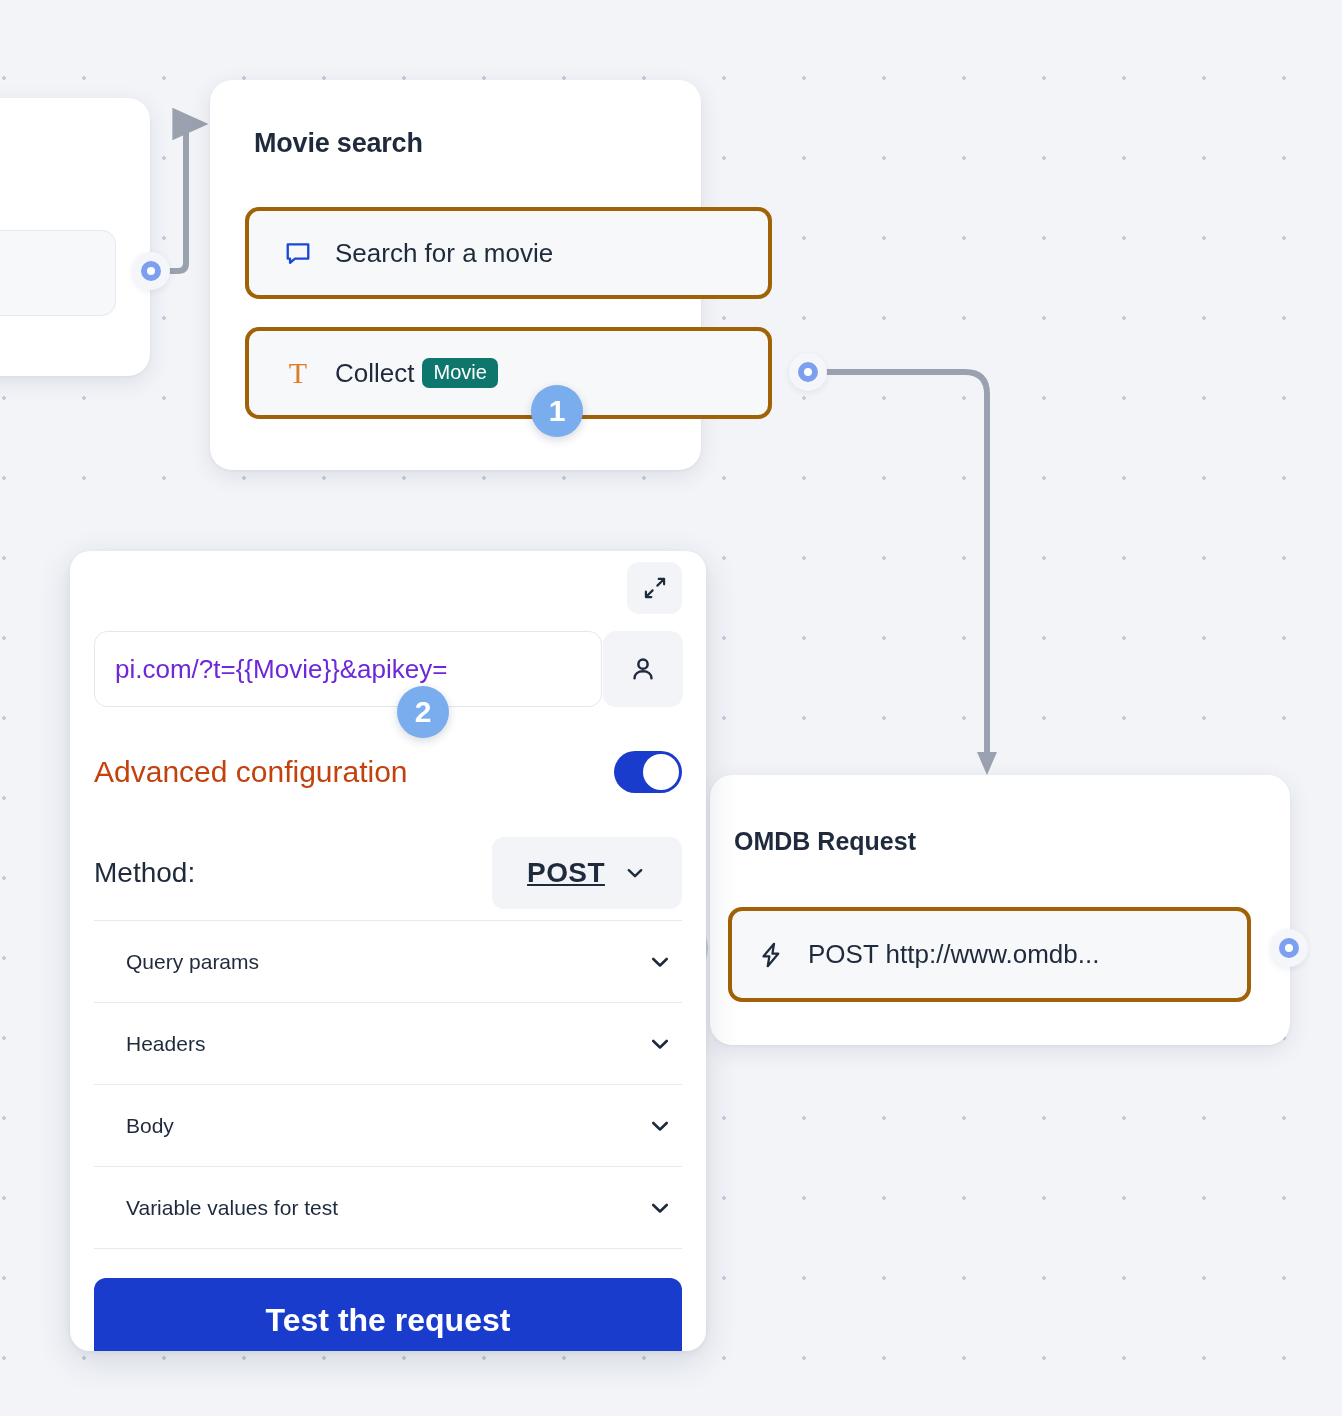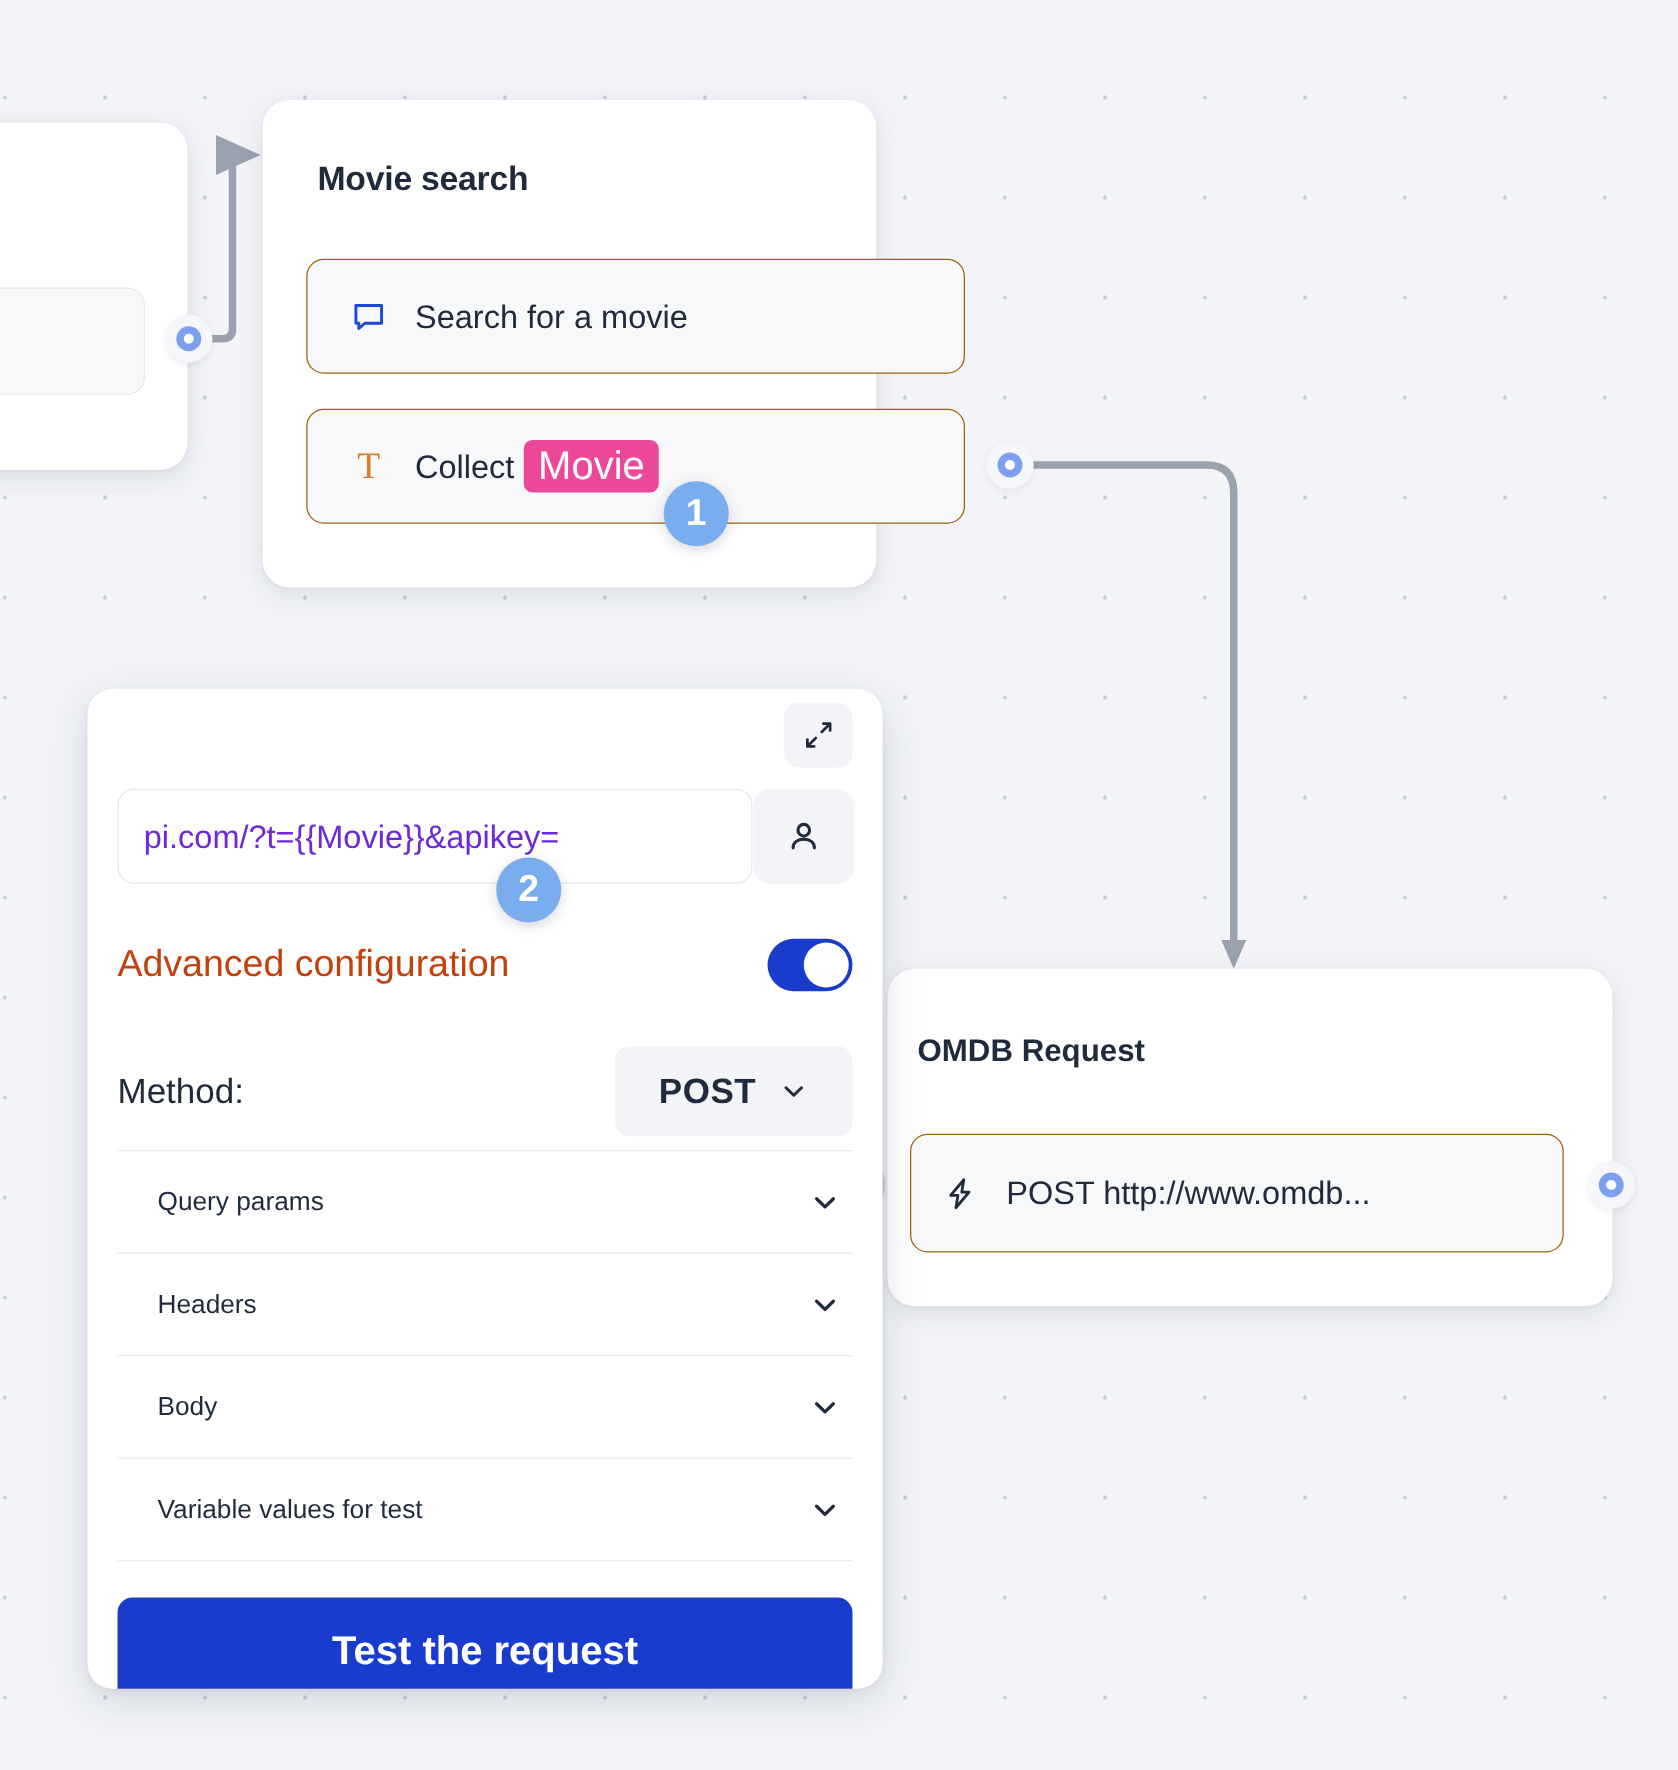--- a/index.html
+++ b/index.html
@@ -72,21 +72,21 @@
     left: 44px;
     top: 48px;
     font-size: 27px;
     font-weight: bold;
     color: #1f2a3c;
     letter-spacing: -0.2px;
   }
   .field-row {
     position: absolute;
     background: #f7f8fa;
-    border: 1px solid #a16207;
+    border: 4px solid #a16207;
     border-radius: 14px;
     display: flex;
     align-items: center;
     box-sizing: border-box;
   }
   #row-search {
     left: 35px;
     top: 127px;
     width: 527px;
     height: 92px;
@@ -108,25 +108,25 @@
     margin-right: 22px;
     flex: 0 0 auto;
   }
   .row-label {
     font-size: 26px;
     color: #1f2a3c;
     white-space: nowrap;
   }
   .var-chip {
     display: inline-block;
-    background: #ec4899;
+    background: #0f766e;
     color: #ffffff;
     border-radius: 7px;
     padding: 4px 11px 6px 11px;
-    font-size: 32px;
+    font-size: 20px;
     line-height: 1;
     margin-left: 8px;
     vertical-align: baseline;
   }
   .t-icon {
     color: #e07b2a;
     font-family: "Liberation Serif", serif;
     font-size: 30px;
     line-height: 1;
   }
@@ -307,20 +307,21 @@
     gap: 18px;
     padding: 0 22px;
     cursor: pointer;
     box-sizing: border-box;
   }
   #method-value {
     font-size: 28px;
     font-weight: bold;
     color: #1f2a3c;
     letter-spacing: 0.4px;
+    text-decoration: underline;
   }
   .accordion {
     position: absolute;
     left: 24px;
     width: 588px;
     height: 82px;
     border-top: 1px solid #e6e9ef;
     display: flex;
     align-items: center;
     justify-content: space-between;

